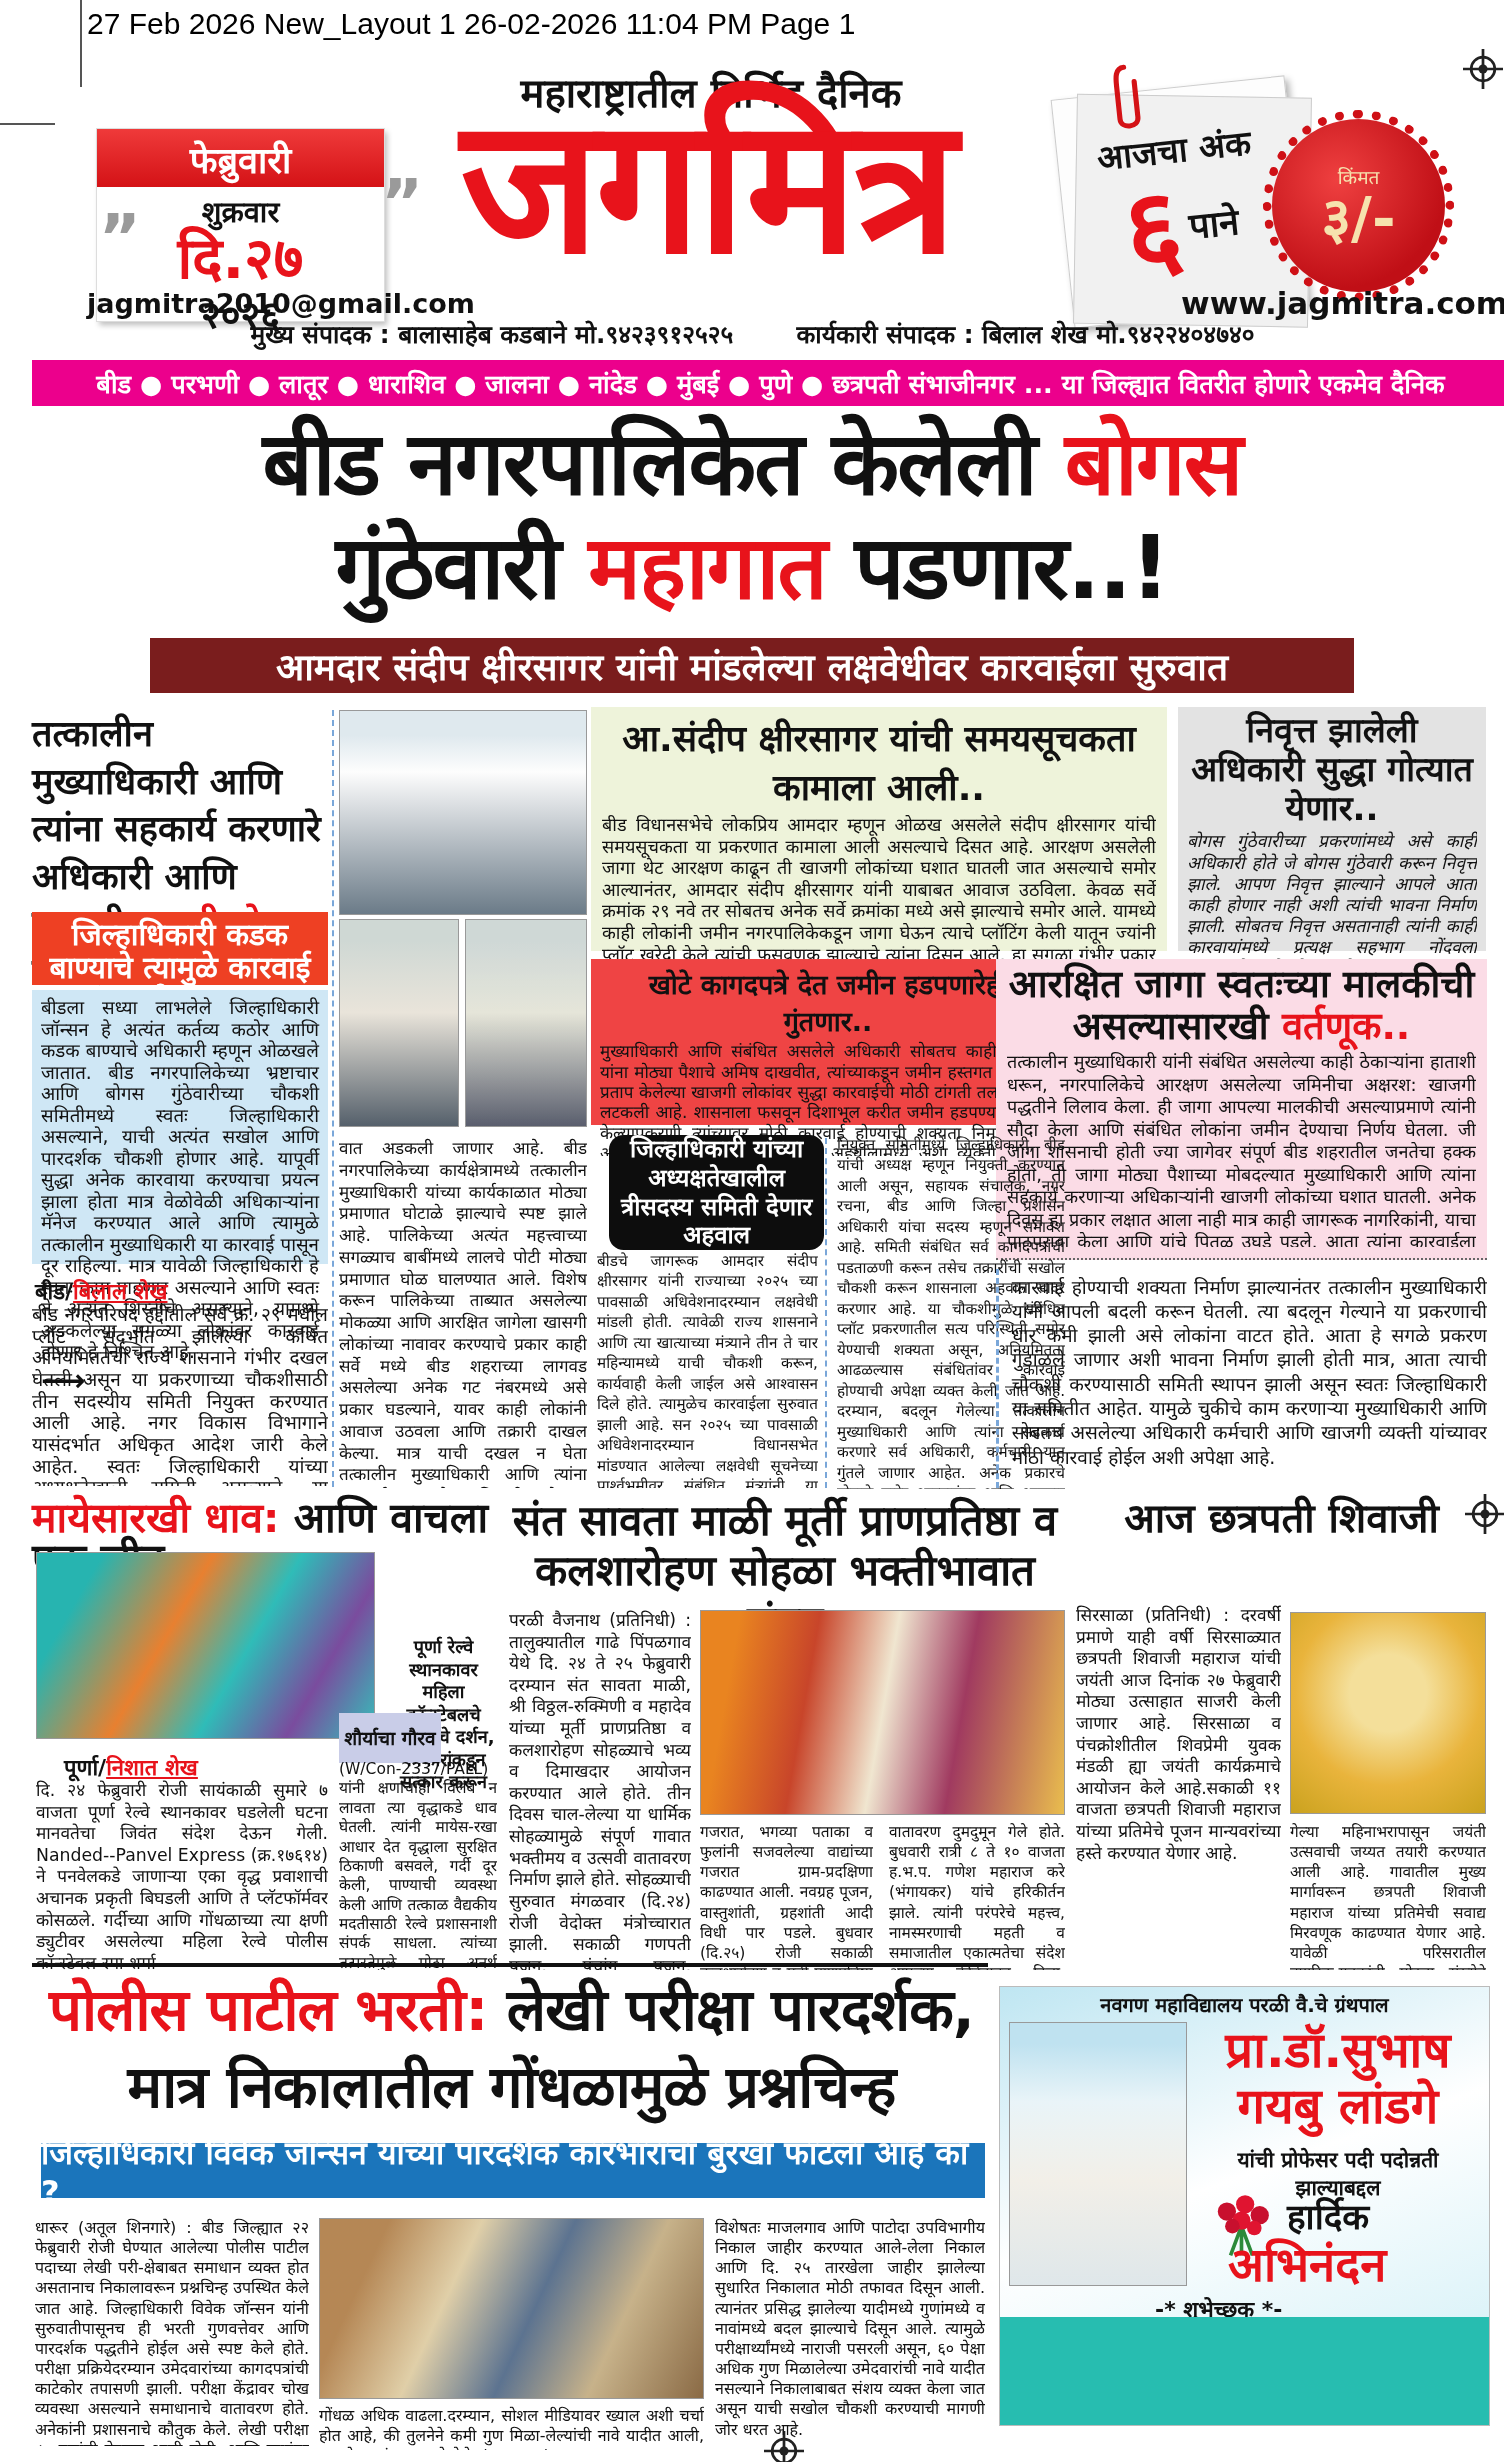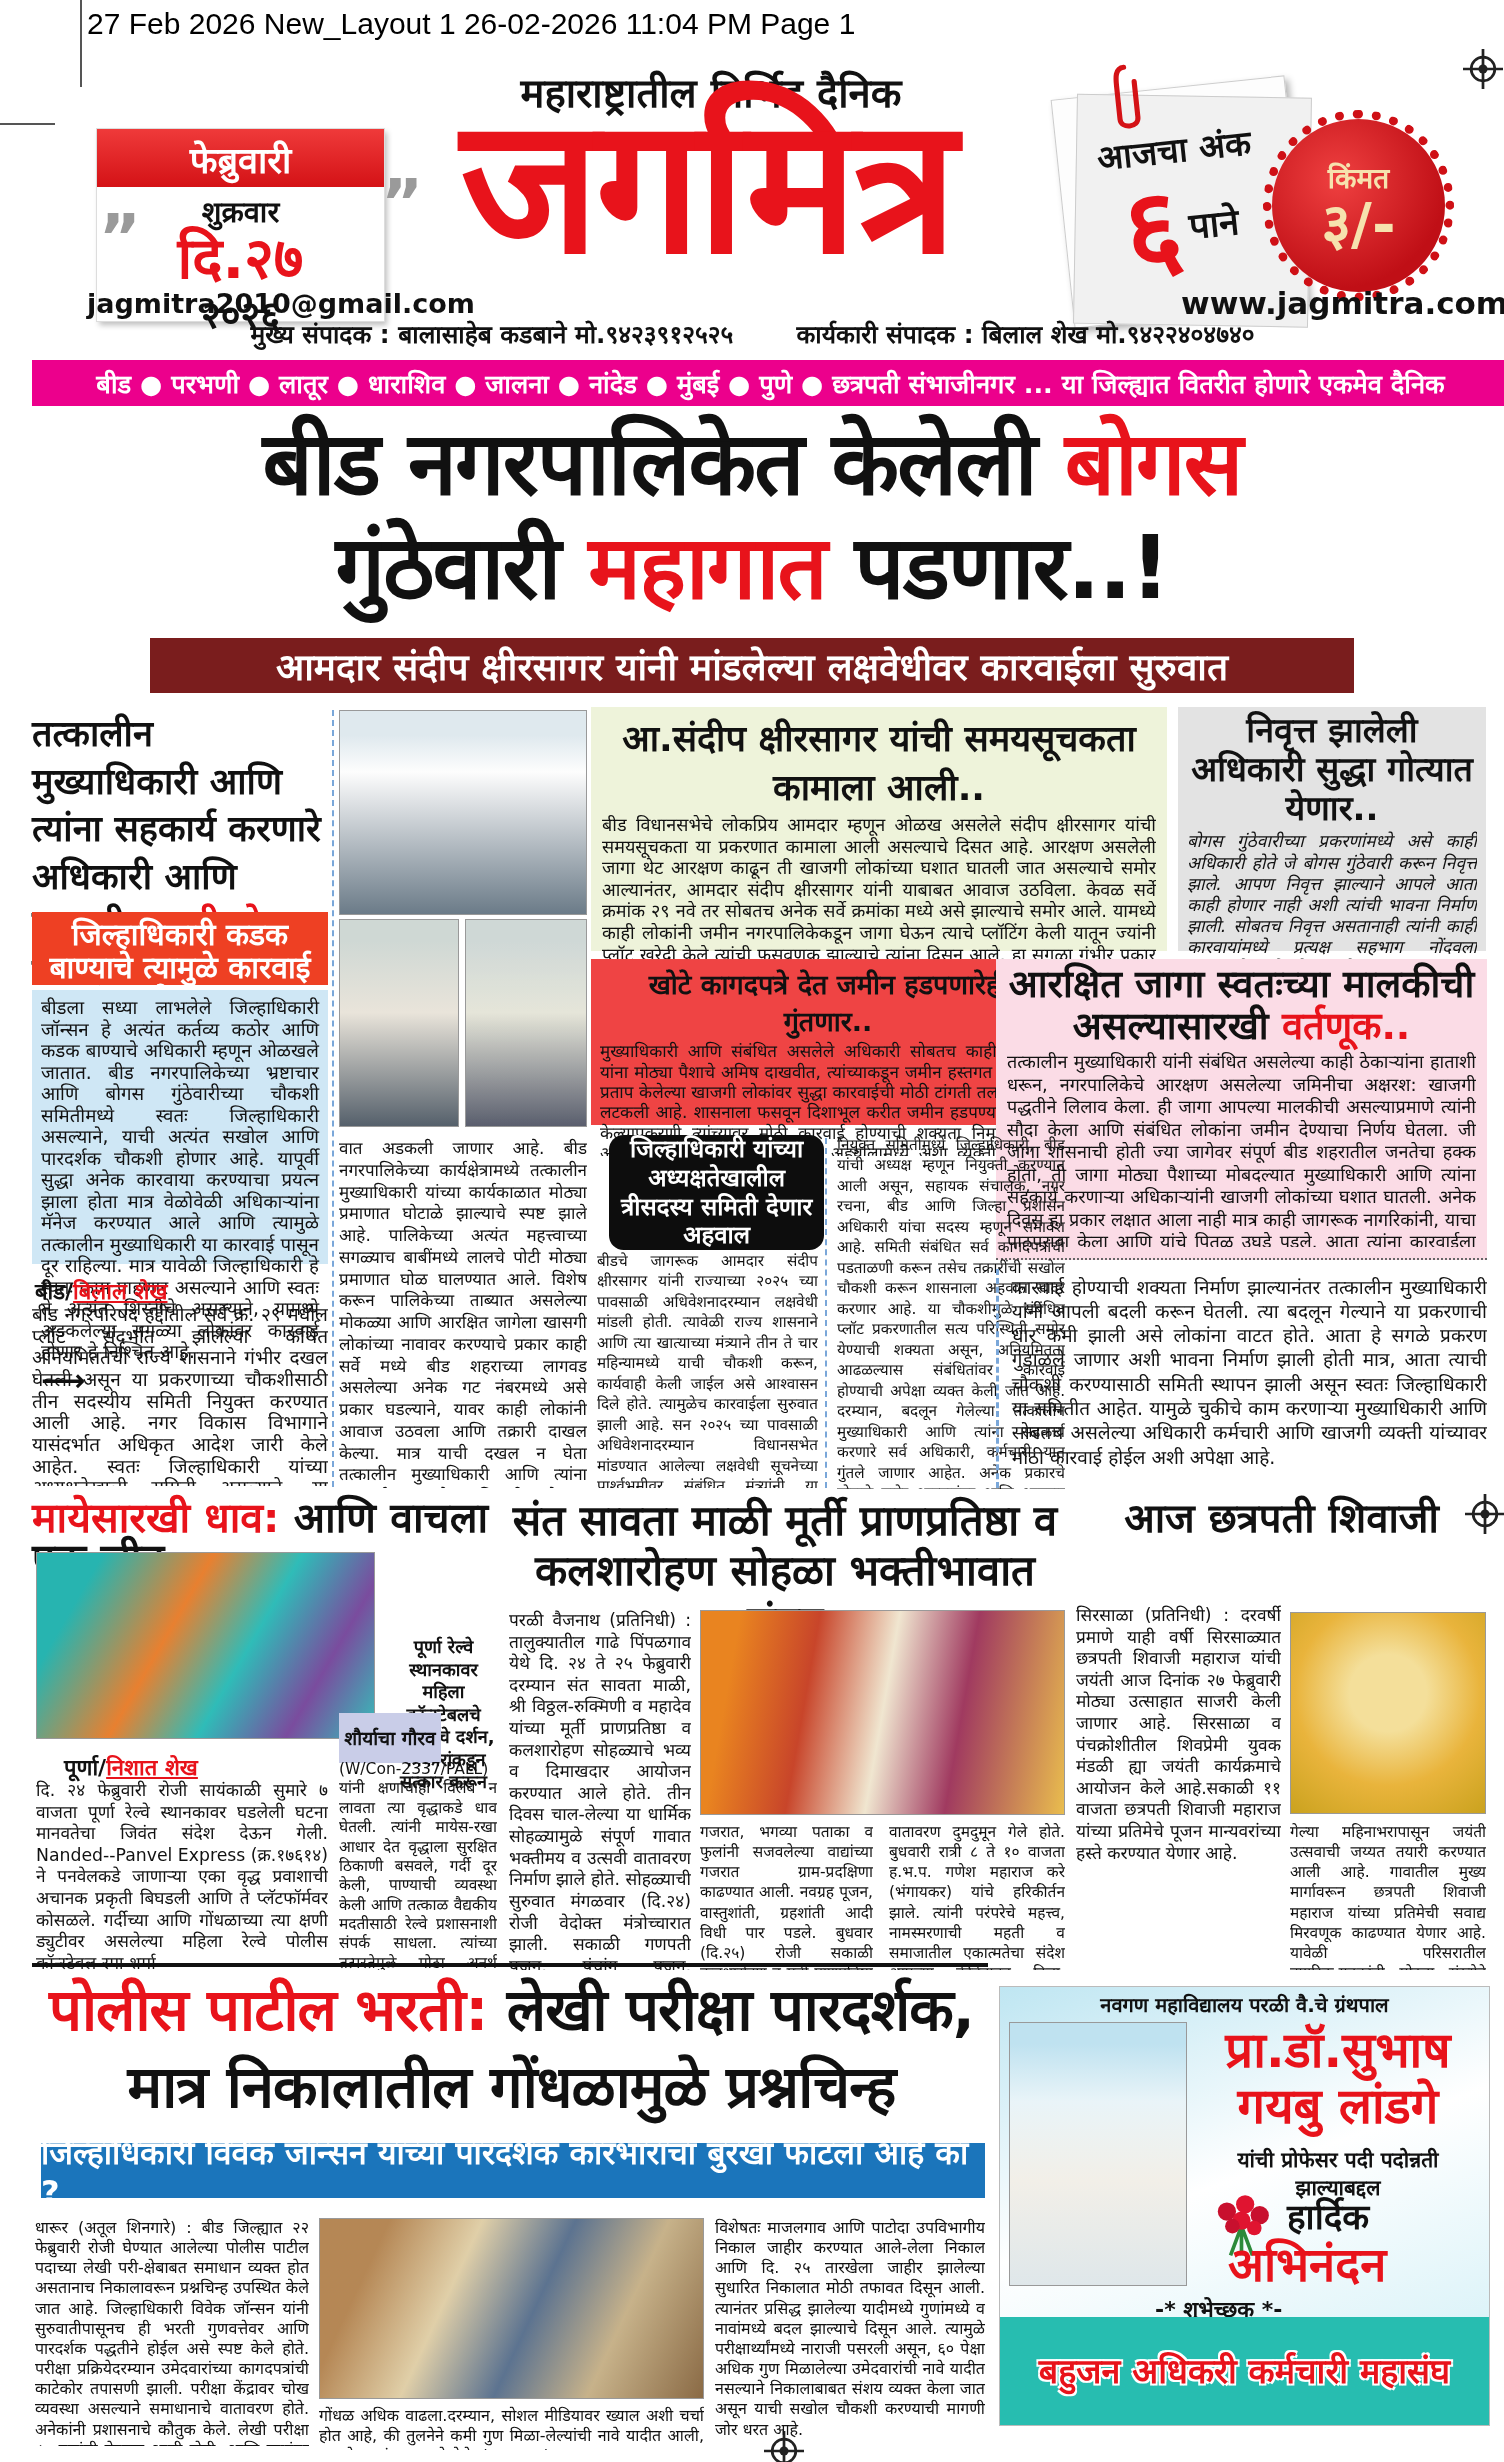--- a/index.html
+++ b/index.html
@@ -148,21 +148,21 @@
   <svg style="position:absolute;left:55px;top:-31px;width:40px;height:77px" viewBox="0 0 30 60">
       <path d="M15 4 C8 4 8 12 8 18 L8 44 C8 52 22 52 22 44 L22 16" fill="none" stroke="#d41216" stroke-width="4" stroke-linecap="round"></path>
     </svg>
   <div class="ctr" style="font-size:34px;font-weight:bold;margin-top:38px">आजचा अंक</div>
   <div style="display:flex;align-items:center;justify-content:center">
     <span class="red" style="font-size:109px;font-weight:bold;line-height:1">६</span>
     <span style="font-size:36px;font-weight:bold;margin-left:7.3px">पाने</span>
   </div>
 </div>
 <div class="abs seal">
-  <div style="font-size:28px;font-weight:bold">किंमत</div>
+  <div style="font-size:19px;font-weight:normal">किंमत</div>
   <div style="font-size:57px;font-weight:bold;line-height:1">३/-</div>
 </div>
 <div class="abs email">jagmitra2010@gmail.com</div>
 <div class="abs website">www.jagmitra.com</div>
 <div class="abs editors">
   <span>मुख्य संपादक : बालासाहेब कडबाने मो.९४२३९१२५२५</span>
   <span style="display:inline-block;width:46px"></span>
   <span>कार्यकारी संपादक : बिलाल शेख मो.९४२२४०४७४०</span>
 </div>
 
@@ -273,16 +273,15 @@
       <circle cx="22" cy="10" r="5" fill="#e01430"></circle>
     <circle cx="30" cy="16" r="5" fill="#c8102e"></circle>
       <circle cx="20" cy="19" r="5" fill="#e01430"></circle>
     <circle cx="15" cy="22" r="4" fill="#c8102e"></circle>
       <circle cx="27" cy="23" r="4" fill="#e01430"></circle>
   </svg>
   <div class="abs greet1" style="left:287px;top:205px">हार्दिक</div>
   <div class="abs greet2" style="left:228px;top:244px">अभिनंदन</div>
   <div class="abs" style="left:155px;top:306px;font-size:22px;font-weight:bold">-* शुभेच्छुक *-</div>
   <div class="tealband">
-    <div>बहुजन अधिकरी कर्मचारी महासंघ</div>
   </div>
 </div>
 
 
 </body></html>

